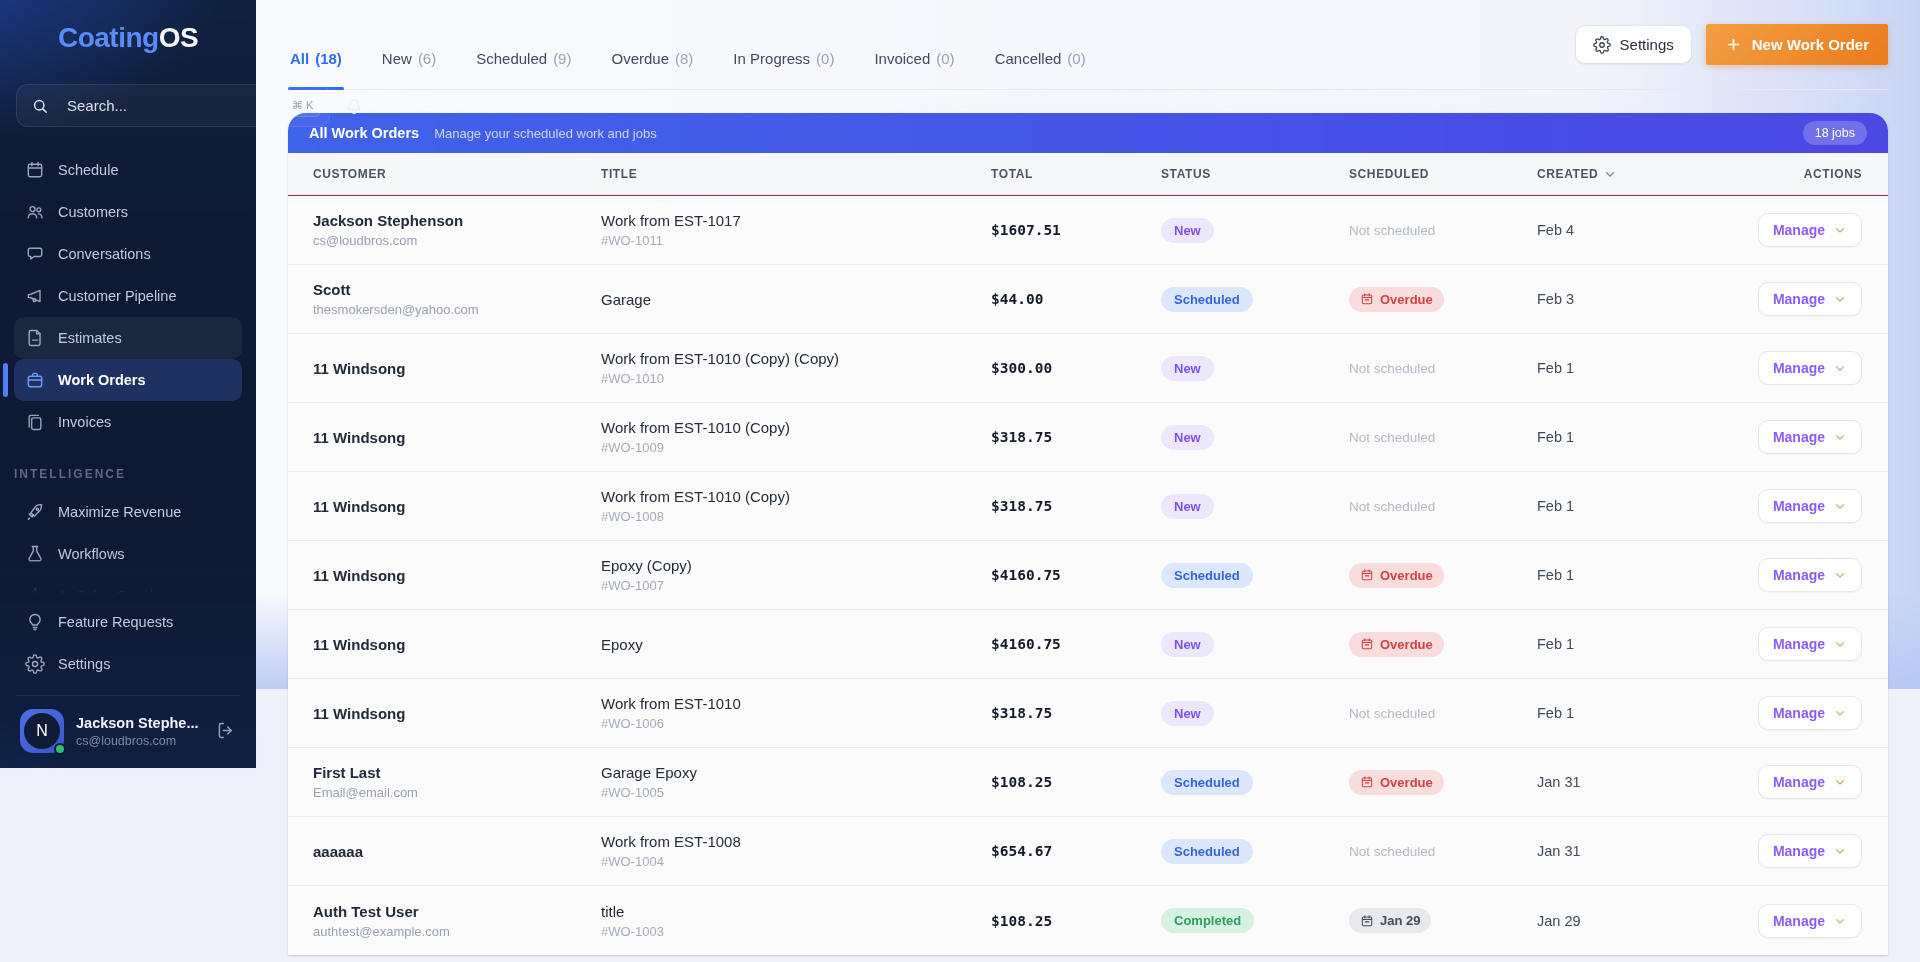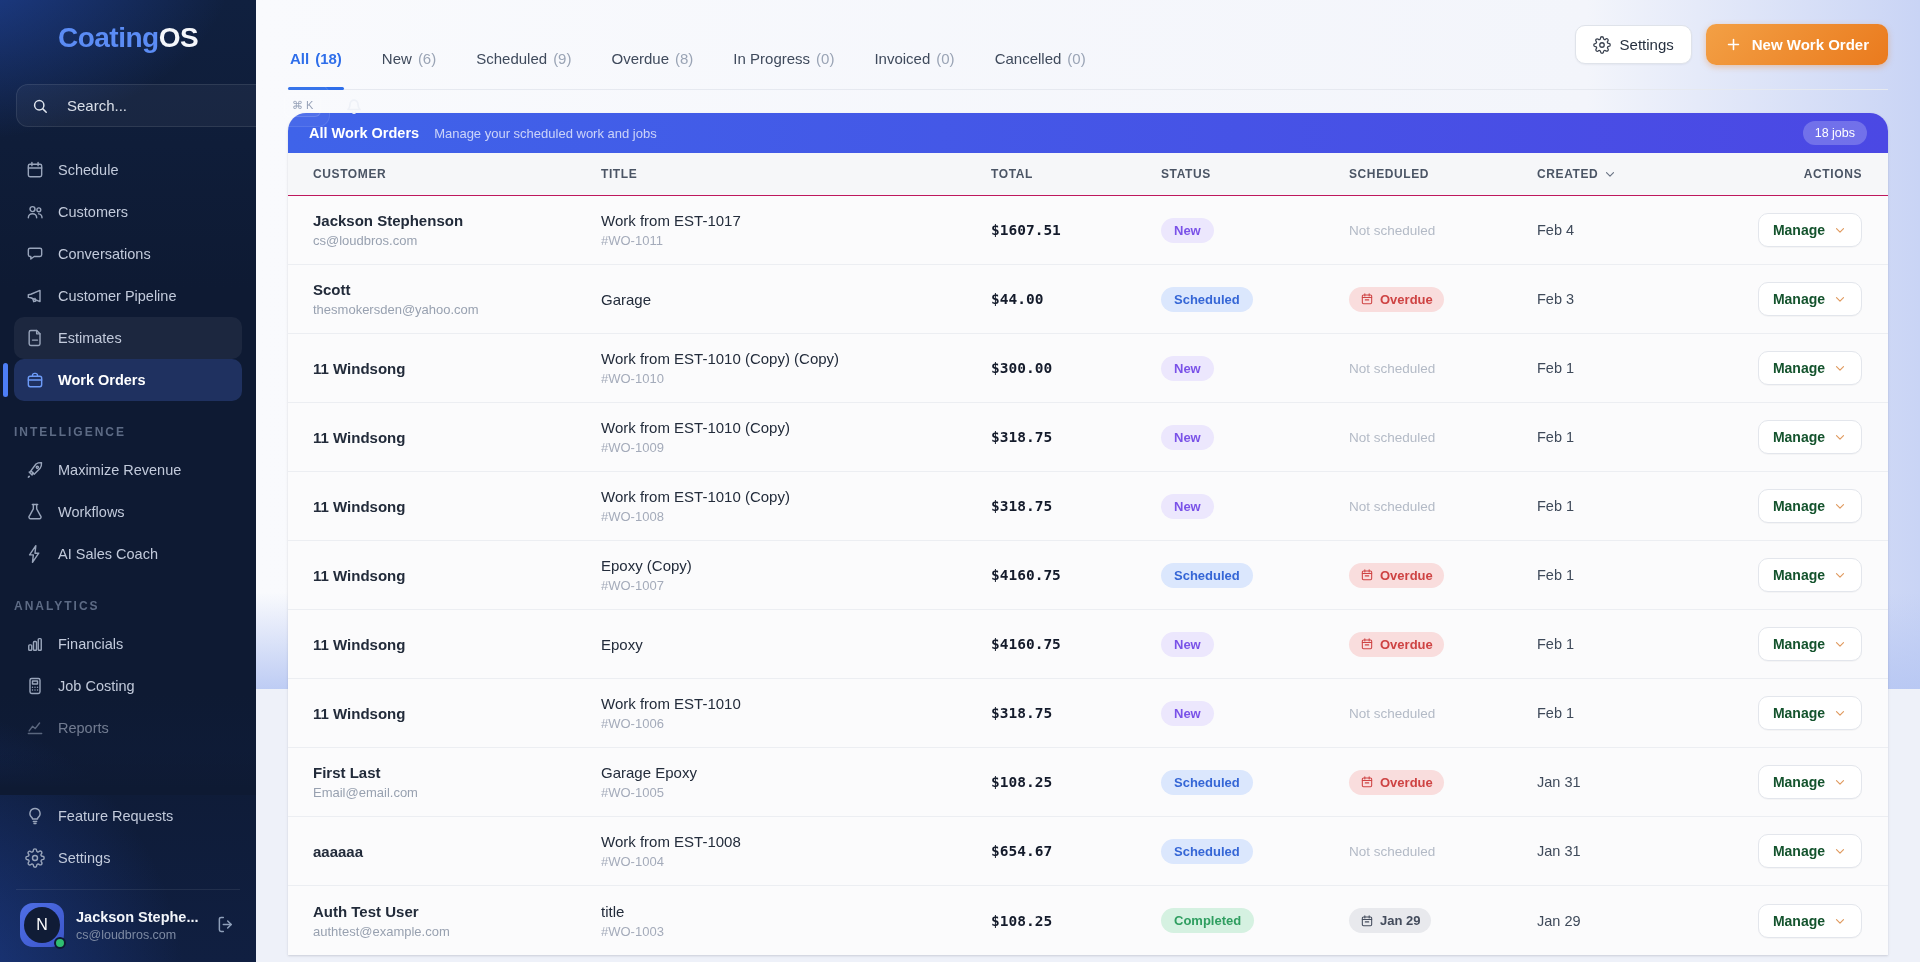--- a/index.html
+++ b/index.html
@@ -1,21 +1,21 @@
 <!DOCTYPE html>
 <html><head>
 <meta charset="utf-8">
 <style>
   * { margin:0; padding:0; box-sizing:border-box; }
   html,body { width:1920px; height:962px; overflow:hidden; font-family:"Liberation Sans", sans-serif; }
   body { display:flex; background:#eef1f9; }
 
   
   .sidebar {
-    width:256px; height:962px; flex:0 0 256px; display:flex; flex-direction:column;
+    width:256px; height:768px; flex:0 0 256px; display:flex; flex-direction:column;
     background:
       radial-gradient(420px 260px at -60px -40px, rgba(43,92,220,.55), rgba(43,92,220,0) 70%),
       radial-gradient(380px 420px at -80px 1000px, rgba(43,92,220,.45), rgba(43,92,220,0) 70%),
       linear-gradient(180deg,#10203f 0%, #0e1a33 30%, #0e1a33 72%, #101f41 100%);
     color:#c2cadb; position:relative; z-index:2;
   }
   .logo { text-align:center; padding-top:22px; font-size:28px; font-weight:800; letter-spacing:-.5px; }
   .logo .l1 { color:#5b8cf5; }
   .logo .l2 { color:#f5f7fb; }
 
@@ -89,21 +89,21 @@
   .tab.active::after { content:""; position:absolute; left:0; right:0; bottom:-1px; height:3px;
     border-radius:3px; background:#2e6eea; }
 
   .top-actions { display:flex; gap:14px; align-items:center; padding-bottom:24px; }
   .settings-btn { display:flex; align-items:center; gap:9px; height:39px; padding:0 17px;
     background:#fff; border:1px solid #dfe3ea; border-radius:10px; cursor:pointer;
     font-size:15px; color:#26303f; font-family:"Liberation Sans",sans-serif;
     box-shadow:0 1px 2px rgba(16,24,40,.05); }
   .settings-btn svg { width:18px; height:18px; color:#39414f; }
   .nwo-btn { display:flex; align-items:center; gap:10px; height:41px; padding:0 19px;
-    background:linear-gradient(135deg,#f3a045 0%, #ea7a1d 100%); border:none; border-radius:10px;
+    background:linear-gradient(135deg,#f3a045 0%, #ea7a1d 100%); border:none; border-radius:2px;
     cursor:pointer; font-size:15px; font-weight:700; color:#fff; font-family:"Liberation Sans",sans-serif;
     box-shadow:0 2px 6px rgba(234,122,29,.35); }
   .nwo-btn svg { width:17px; height:17px; }
 
   .card { margin-top:23px; width:1600px; border-radius:18px 18px 0 0; overflow:hidden;
     background:#fbfbfc; box-shadow:0 1px 3px rgba(16,24,40,.10), 0 1px 2px rgba(16,24,40,.06); }
   .banner { height:40px; display:flex; align-items:center; gap:15px; padding:0 21px;
     background:linear-gradient(90deg,#3f63e9 0%, #4b48e4 100%); }
   .banner-title { color:#fff; font-size:14.5px; font-weight:700; }
   .banner-sub { color:rgba(255,255,255,.72); font-size:13px; }
@@ -131,21 +131,21 @@
   .chip { display:inline-flex; align-items:center; gap:6px; font-size:13px; font-weight:600;
     padding:5px 11px; border-radius:999px; }
   .chip svg { width:14px; height:14px; }
   .chip.overdue { background:#f9dddd; color:#ce4343; }
   .chip.date { background:#e8e9ed; color:#444c5c; }
   .not-sched { font-size:13.5px; color:#b3bac6; }
   .created { font-size:14.5px; color:#3f4a5a; }
   .cell-actions { display:flex; justify-content:flex-end; }
   .manage-btn { display:flex; align-items:center; gap:8px; padding:8px 14px; background:#fff;
     border:1px solid #e3e6ec; border-radius:10px; cursor:pointer; font-size:14px; font-weight:600;
-    color:#14532d; font-family:"Liberation Sans",sans-serif; box-shadow:0 1px 1px rgba(16,24,40,.03); }
+    color:#8b5cf6; font-family:"Liberation Sans",sans-serif; box-shadow:0 1px 1px rgba(16,24,40,.03); }
   .manage-btn svg { width:14px; height:14px; color:#e09a5f; }
 </style>
 </head>
 <body>
 
 <aside class="sidebar">
   <div class="logo">
     <span class="l1">Coating</span><span class="l2">OS</span>
   </div>
 
@@ -202,20 +202,27 @@
             <path d="M14 3v4h4M9 14.5h6"></path>
           </svg></span>
         <span>Estimates</span>
       </button>
       <button class="nav-item active">
         <span class="nav-ico"><svg viewBox="0 0 24 24" fill="none" stroke="currentColor" stroke-width="1.7" stroke-linecap="round" stroke-linejoin="round">
             <rect x="4" y="7.5" width="16" height="12.5" rx="2.2"></rect>
             <path d="M9 7.5V6.3A2.3 2.3 0 0 1 11.3 4h1.4A2.3 2.3 0 0 1 15 6.3v1.2M4 12h16"></path>
           </svg></span>
         <span>Work Orders</span>
+      </button>
+      <button class="nav-item">
+        <span class="nav-ico"><svg viewBox="0 0 24 24" fill="none" stroke="currentColor" stroke-width="1.7" stroke-linecap="round" stroke-linejoin="round">
+            <rect x="8" y="7" width="11" height="14" rx="2"></rect>
+            <path d="M16 4H7a2 2 0 0 0-2 2v12"></path>
+          </svg></span>
+        <span>Invoices</span>
       </button>
       <div class="nav-label">INTELLIGENCE</div>
       <button class="nav-item">
         <span class="nav-ico"><svg viewBox="0 0 24 24" fill="none" stroke="currentColor" stroke-width="1.7" stroke-linecap="round" stroke-linejoin="round">
             <path d="M13.2 4.8C15.7 3.1 19.8 3.2 19.8 3.2s.2 4.1-1.6 6.6L11 17l-4-4 6.2-8.2z"></path>
             <circle cx="14.8" cy="8.8" r="1.3"></circle>
             <path d="M8 13.5l-3 1 1.7 1.8L8.5 18l1-3M5 19.5c-.6.6-1 1.2-1 1.2s.6-.4 1.2-1"></path>
           </svg></span>
         <span>Maximize Revenue</span>
       </button>

